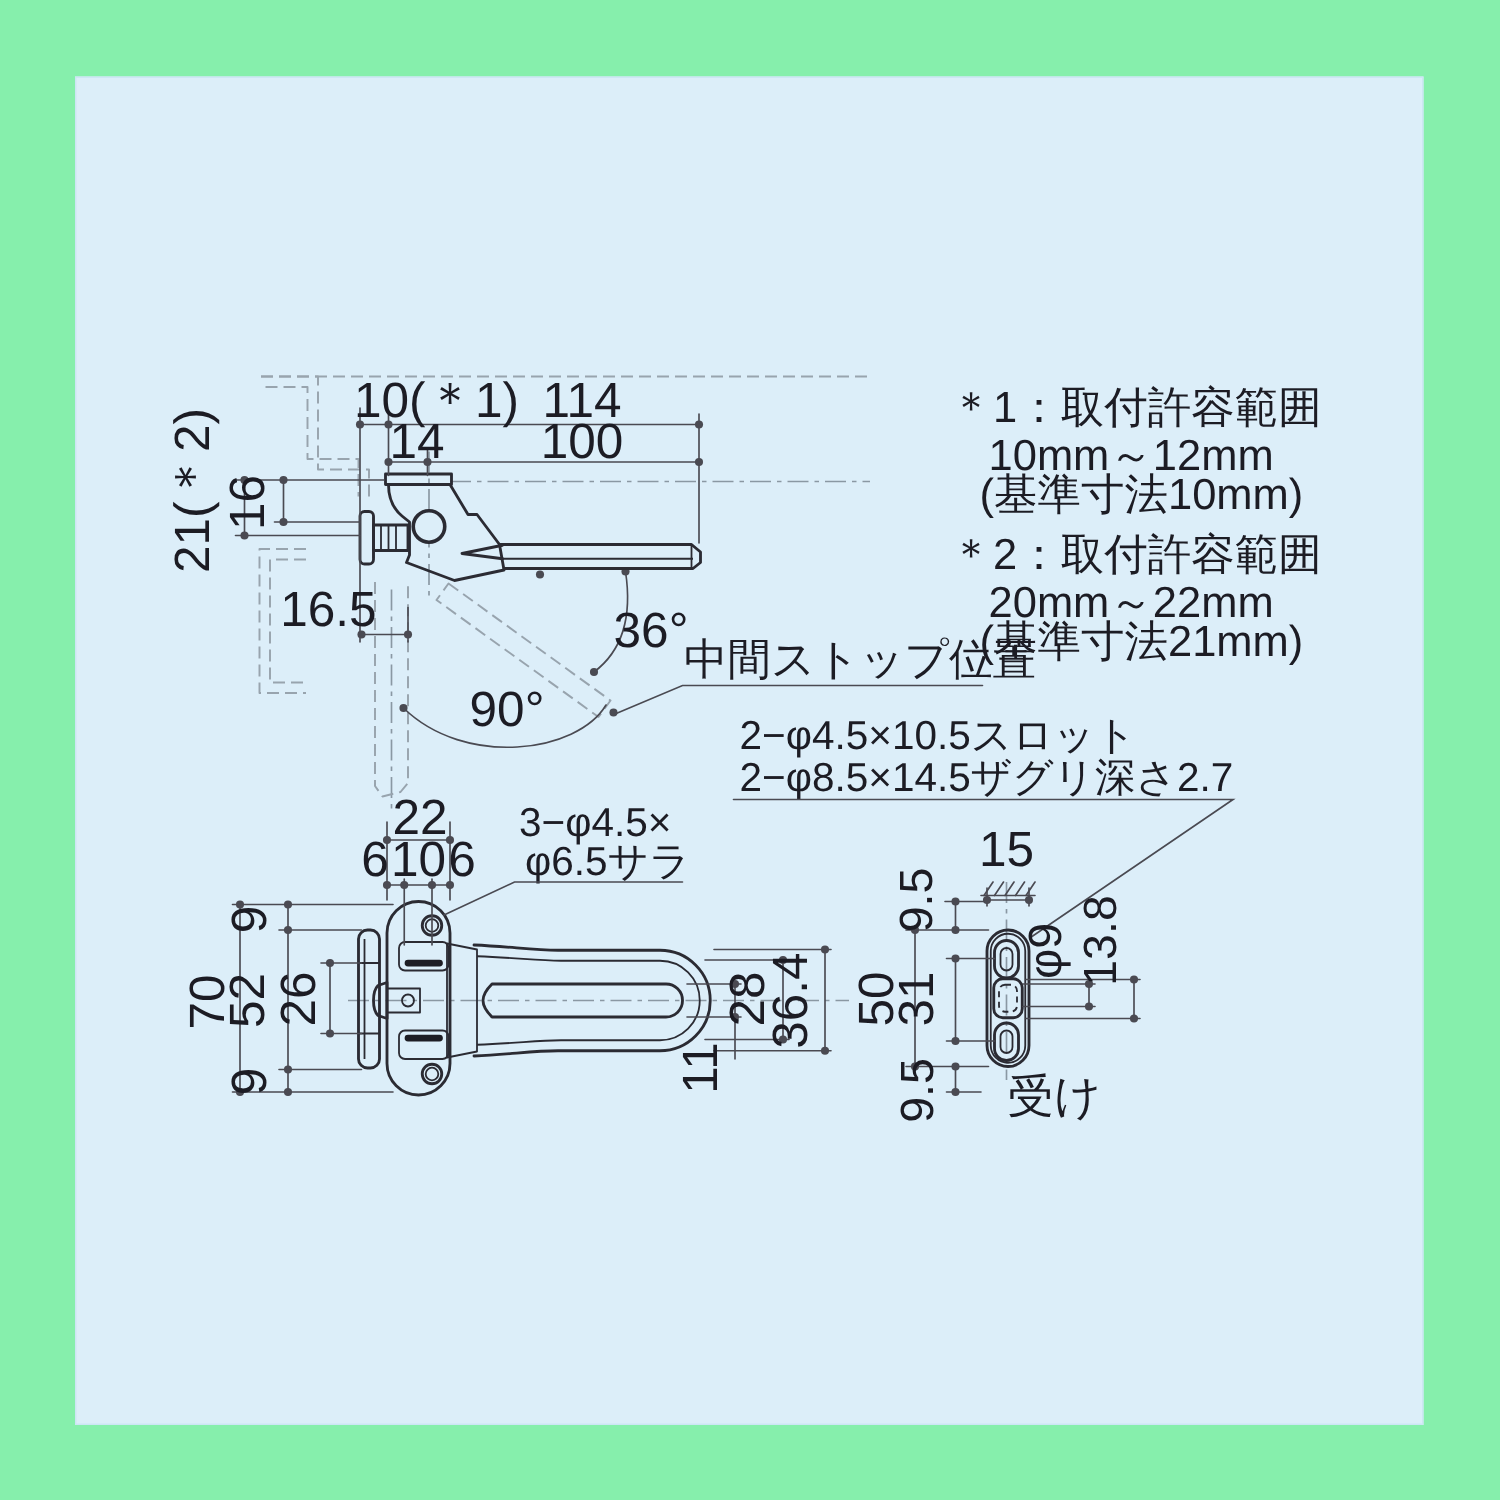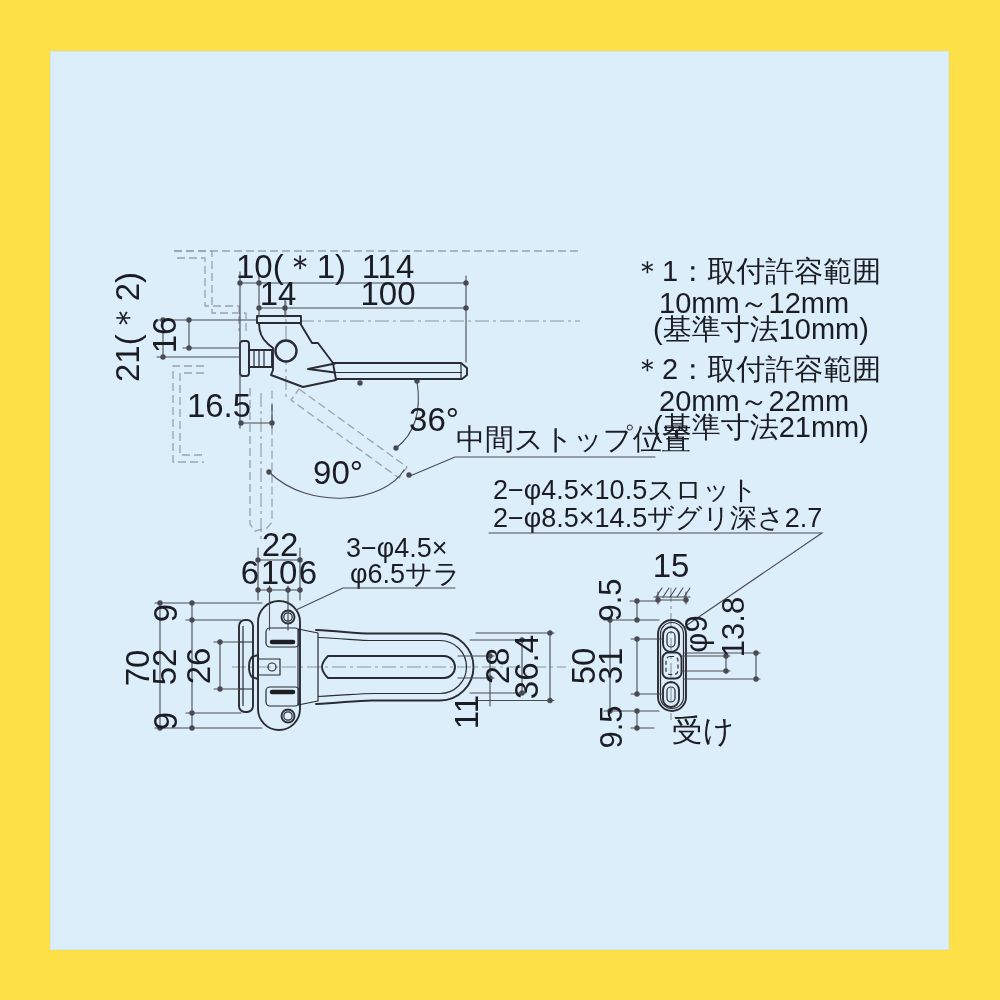--- a/index.html
+++ b/index.html
@@ -1,16 +1,16 @@
 <!DOCTYPE html>
 <html><head>
 <meta charset="utf-8">
 <style>
   html,body{margin:0;padding:0;background:#ffffff;}
-  .stage{position:relative;width:1000px;height:1000px;background:#fde047;overflow:hidden;}
+  .stage{position:relative;width:1000px;height:1000px;background:#86efac;overflow:hidden;}
   .panel{position:absolute;left:50px;top:51px;width:899px;height:899px;background:#dceef9;border:1px solid #cde6f4;box-sizing:border-box;}
   svg{position:absolute;left:0;top:0;}
   text{font-family:"Liberation Sans","DejaVu Sans",sans-serif;fill:#1c1c24;}
   .dimtxt{font-size:33px;}
   .dimtxt-s{font-size:31px;}
   .jp{font-size:29px;}
   .jp-s{font-size:27px;}
   .part{stroke:#2b2b33;stroke-width:1.9;fill:none;stroke-linejoin:round;stroke-linecap:round;}
   .part-thin{stroke:#2b2b33;stroke-width:1.2;fill:none;stroke-linejoin:round;}
   .part-fill{stroke:#2b2b33;stroke-width:1.9;fill:#dceef9;stroke-linejoin:round;}

